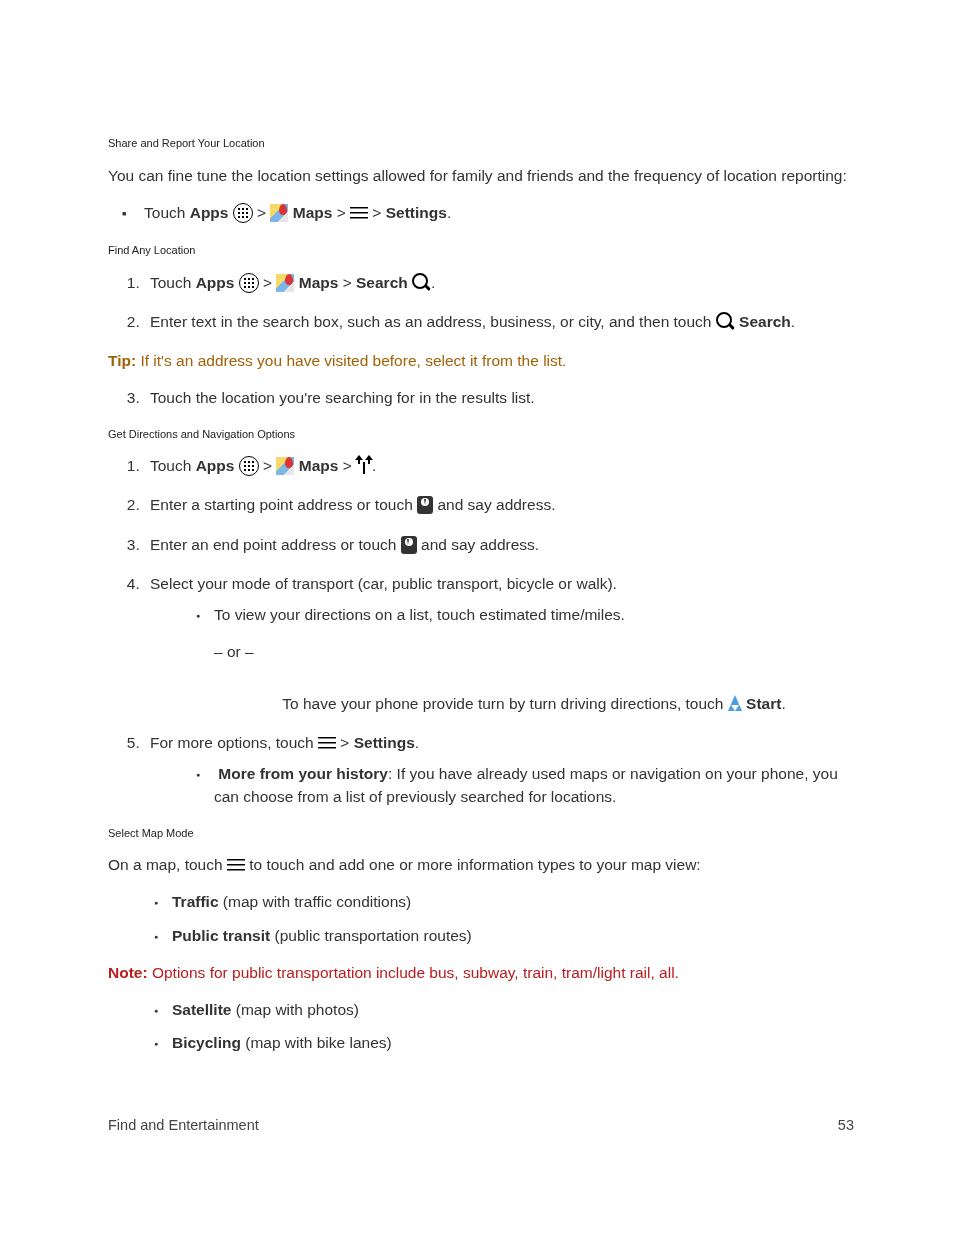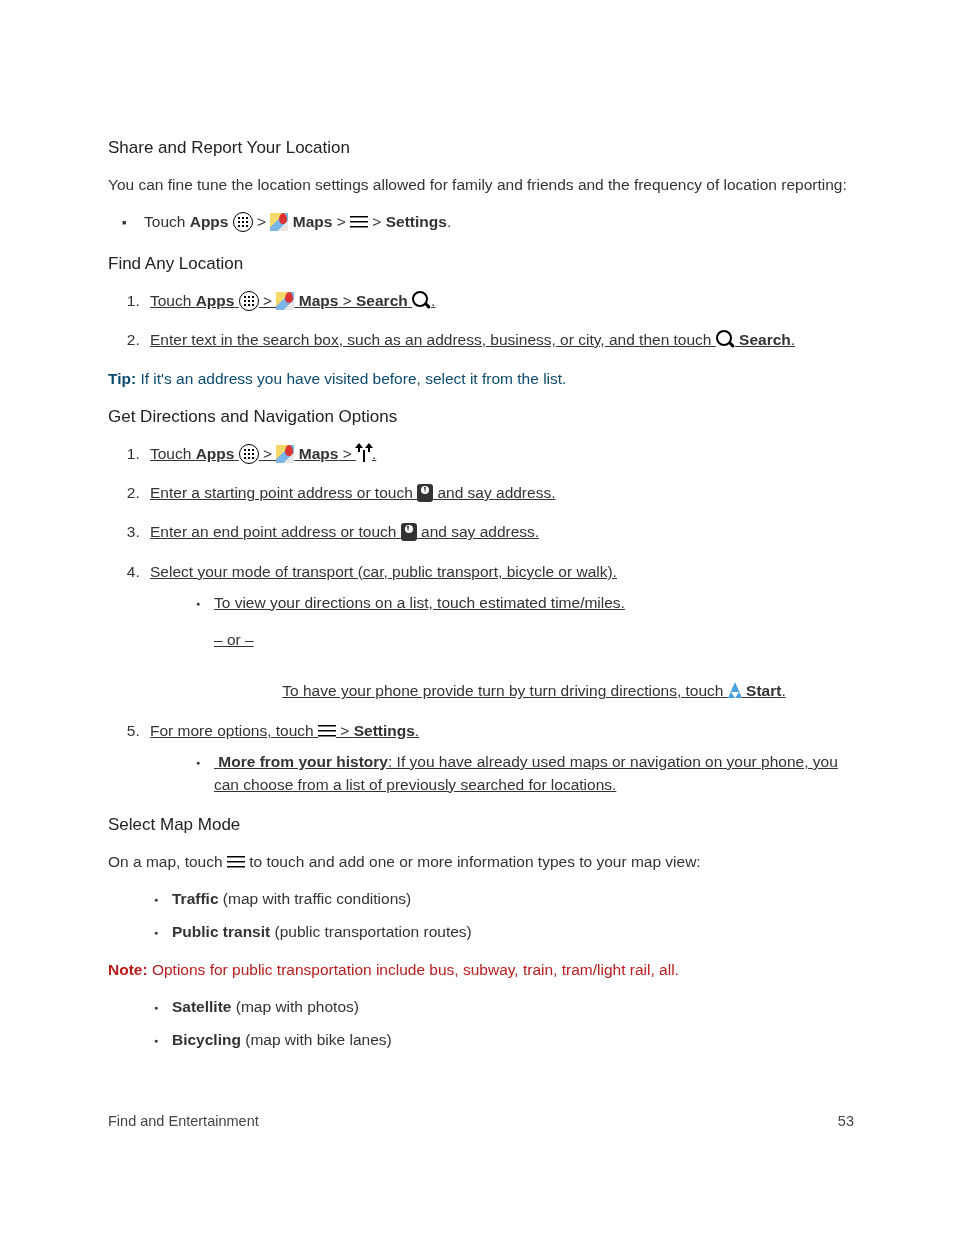--- a/index.html
+++ b/index.html
@@ -8,21 +8,21 @@
     color: #333;
     margin: 0;
     padding: 0;
     width: 954px;
     line-height: 1.5;
   }
   .page {
     padding: 135px 100px 60px 108px;
   }
   h2.sechead {
-    font-size: 17px;
+    font-size: 11px;
     font-weight: normal;
     color: #222;
     margin: 0 0 12px 0;
   }
   p { margin: 0 0 14px 0; }
   ul.square {
     list-style: none;
     padding-left: 32px;
     margin: 0 0 18px 0;
   }
@@ -52,23 +52,22 @@
     vertical-align: 2px;
     color:#333;
   }
   ol {
     padding-left: 36px;
     margin: 0 0 16px 0;
   }
   ol > li {
     padding-left: 6px;
     margin-bottom: 16px;
-    text-decoration: underline;
-  }
-  .tip { color: #0c4a6e; margin: 4px 0 14px 0; }
+  }
+  .tip { color: #a16207; margin: 4px 0 14px 0; }
   .note { color: #b91c1c; margin: 10px 0 14px 0; }
   .footer {
     display: flex;
     justify-content: space-between;
     font-size: 14.5px;
     color:#444;
     margin-top: 60px;
   }
   .b { font-weight: bold; }
   
@@ -186,20 +185,23 @@
       <span class="ic apps-ic"></span><span> &gt; </span><span class="ic maps-ic"></span>
       <span class="b">Maps</span><span> &gt; </span><span class="b">Search</span>
       <span class="ic search-ic-lg"></span><span>.</span>
     </li>
     <li>
       <span>Enter text in the search box, such as an address, business, or city, and then touch </span><span class="ic search-ic-lg"></span>
       <span class="b">Search</span><span>.</span>
     </li>
   </ol>
   <p class="tip"><span class="b">Tip:</span><span> If it's an address you have visited before, select it from the list.</span></p>
+  <ol start="3">
+    <li>Touch the location you're searching for in the results list.</li>
+  </ol>
 
   <h2 class="sechead">Get Directions and Navigation Options</h2>
   <ol>
     <li>
       <span>Touch </span><span class="b">Apps</span>
       <span class="ic apps-ic"></span><span> &gt; </span><span class="ic maps-ic"></span>
       <span class="b">Maps</span><span> &gt; </span><span class="ic dirfork-ic"><span class="a1"></span><span class="a2"></span></span><span>.</span>
     </li>
     <li>
       <span>Enter a starting point address or touch </span><span class="ic mic-ic"></span><span> and say address.</span>

